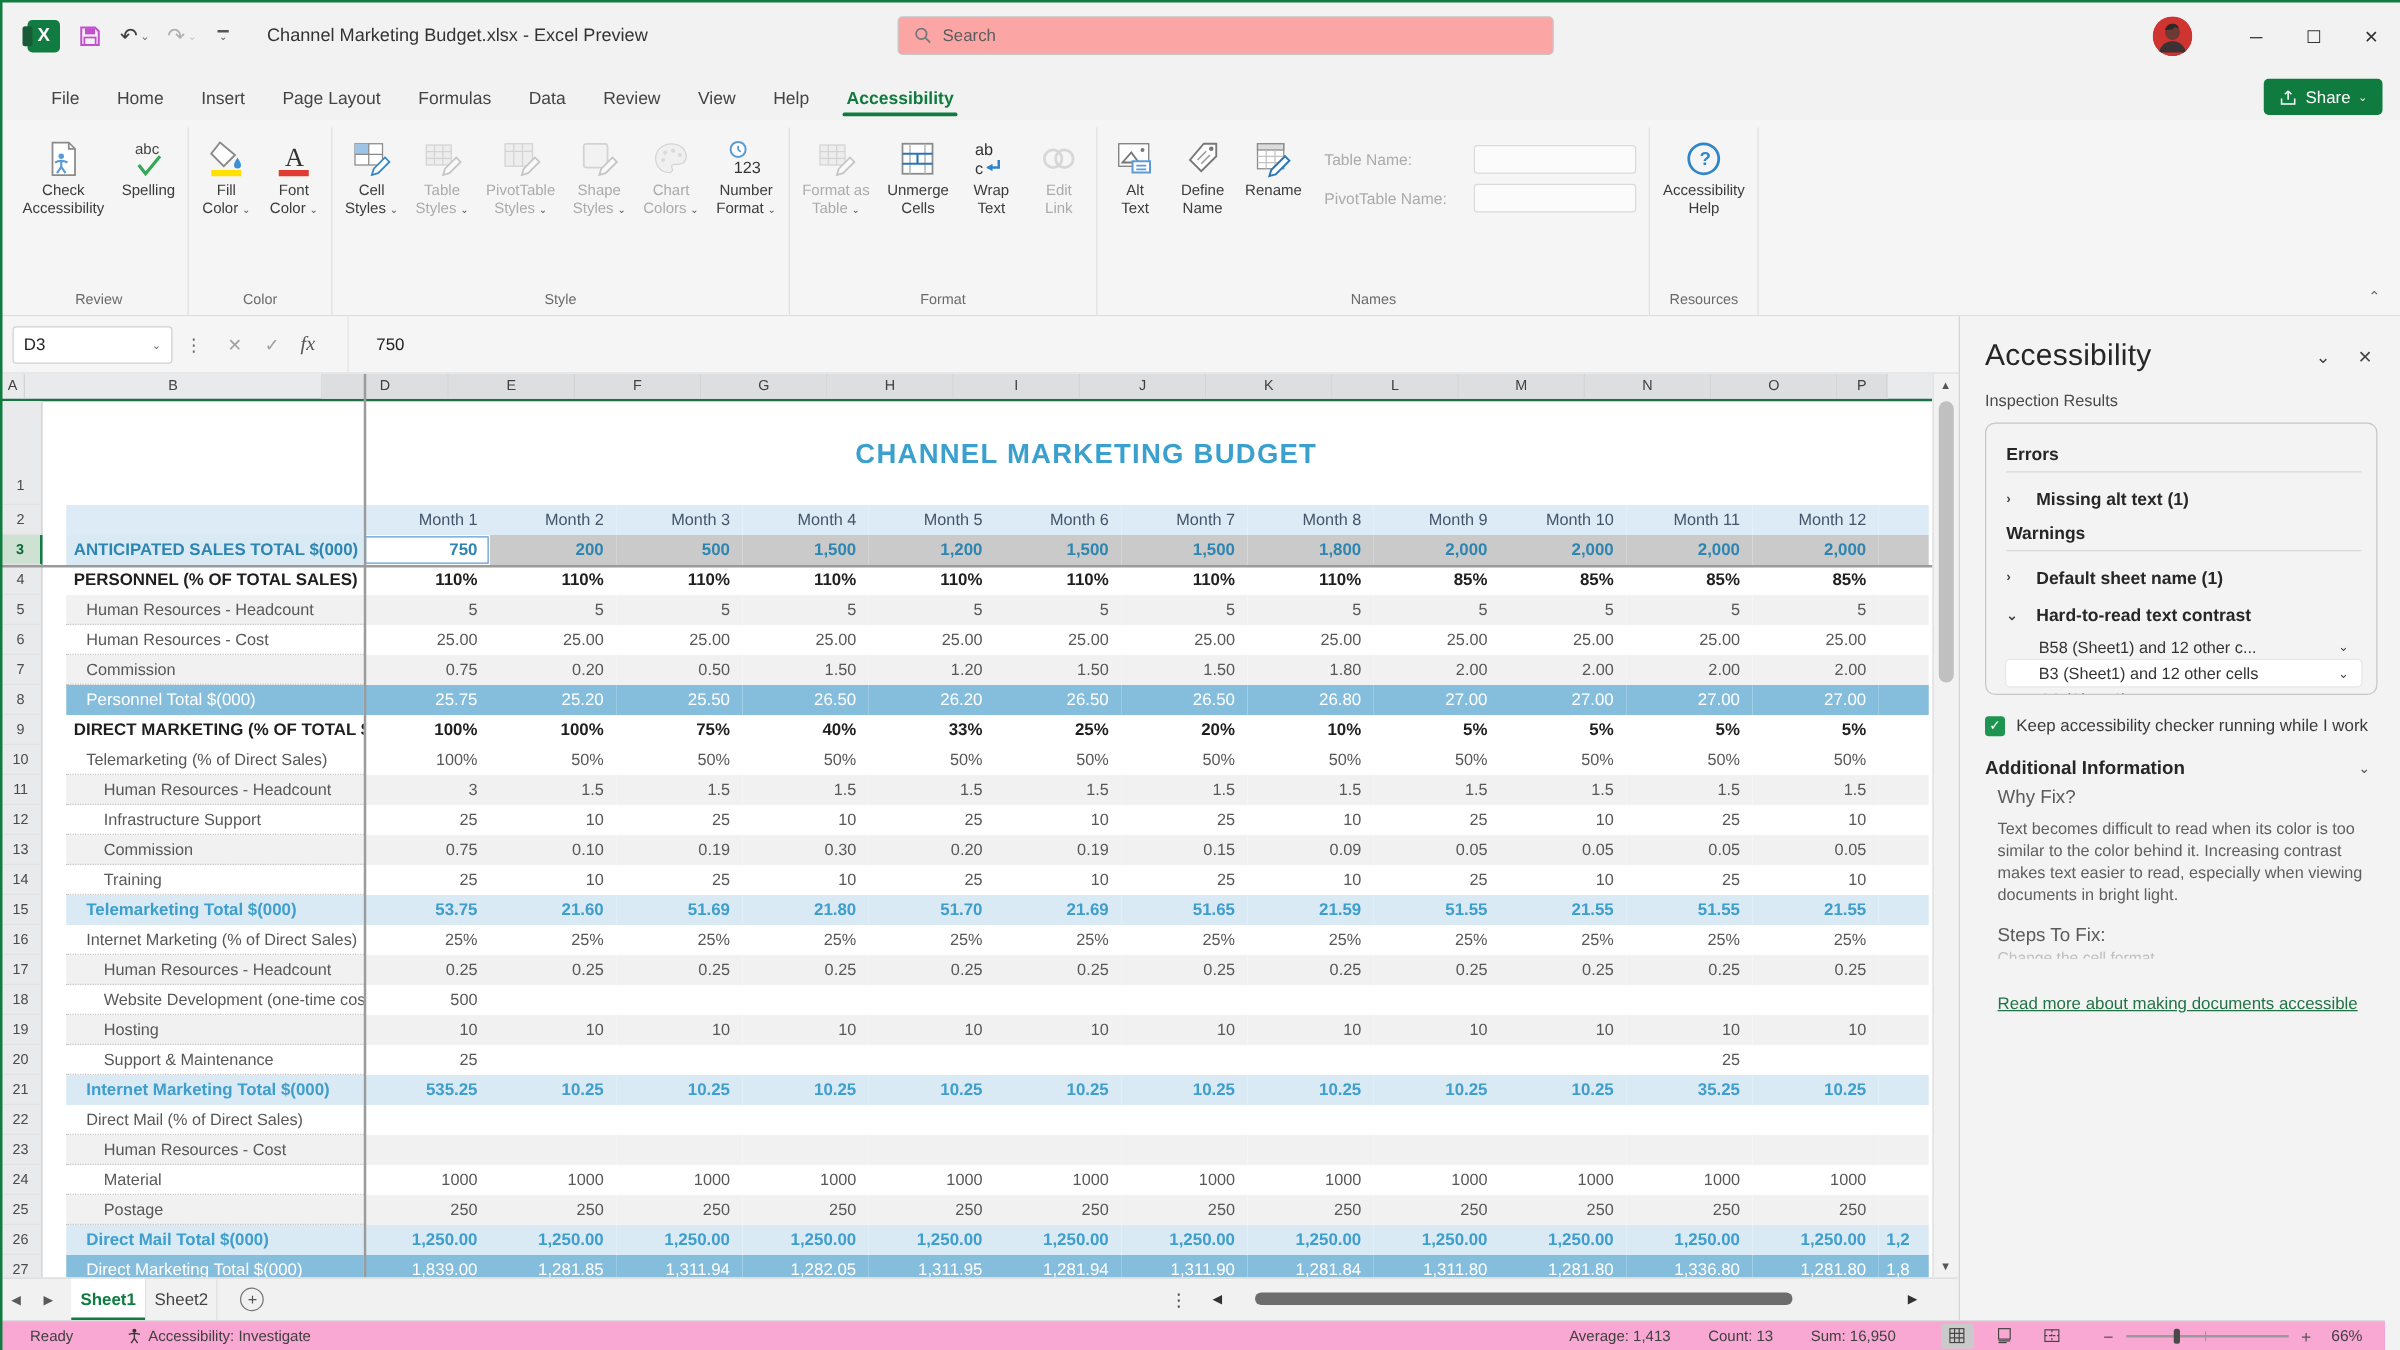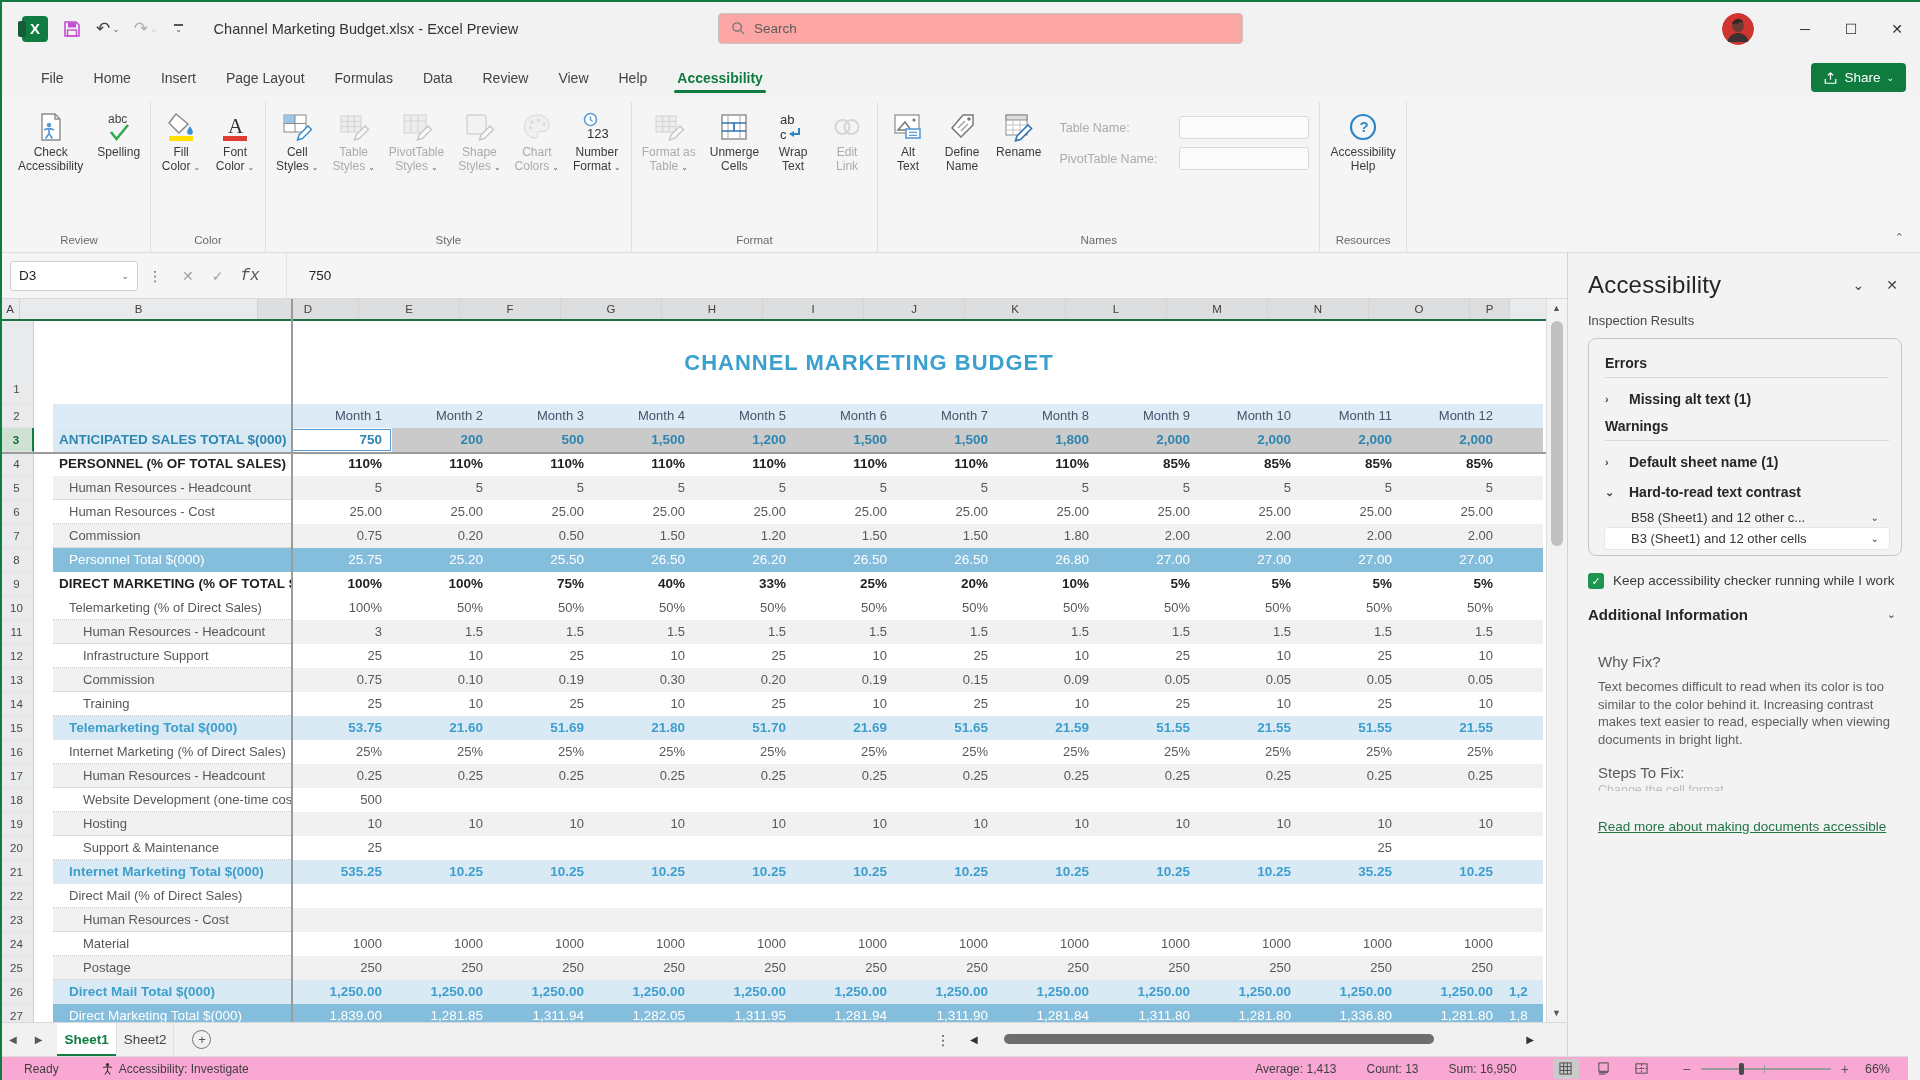--- a/index.html
+++ b/index.html
@@ -52,21 +52,21 @@
   .rfield label{font-size:12.5px;color:#ababab;width:112px;text-align:left;white-space:nowrap}
   .rfield input{width:130px;height:23px;border:1px solid #dadada;border-radius:3px;background:#fbfbfb}
   #ribbon-collapse{position:absolute;right:16px;bottom:8px;font-size:11px;color:#666}
 
   
   #formulabar{left:0;top:253px;width:1920px;height:46px;background:#f6f5f5;border-bottom:1px solid #d9d9d9;display:flex;align-items:center;padding-left:10px}
   #namebox{width:128px;height:30px;background:#fff;border:1px solid #d0d0d0;border-radius:3px;display:flex;align-items:center;padding:0 8px;font-size:13.5px;color:#222}
   #namebox .chev{margin-left:auto;font-size:9px;color:#666}
   .fdots{color:#666;font-size:14px;margin:0 10px;letter-spacing:1px}
   .ficon{color:#a0a0a0;font-size:14px;margin:0 9px}
-  .fx{font-family:Liberation Mono, monospace;font-style:italic;font-size:16px;color:#555;margin:0 8px}
+  .fx{font-family:Liberation Serif, serif;font-style:italic;font-size:16px;color:#555;margin:0 8px}
   #formula-input{flex:1;margin-left:18px;font-size:13.5px;color:#222;height:100%;display:flex;align-items:center;border-left:1px solid #e3e3e3;padding-left:22px}
   #fbar-chev{position:absolute;right:10px;top:263px;font-size:10px;color:#666}
 
   
   #gridwrap{left:0;top:299px;width:1546px;height:723px;background:#fff;overflow:hidden}
   .colheaders{display:flex;height:22px;border-bottom:2px solid #1E7145;background:#E9EAEB}
   .ch{flex:none;font-size:11.5px;color:#3f3f3f;text-align:center;line-height:20px;border-right:1px solid #d4d4d4;overflow:hidden}
   .ch.corner{position:relative;background:#E9EAEB}
   .ch.corner::after{content:"";position:absolute;right:3px;bottom:3px;border-left:11px solid transparent;border-bottom:11px solid #b8bcbf}
   .ch.selcol{background:#DDDEDF}
@@ -112,21 +112,21 @@
   .res-item{display:flex;align-items:center;gap:14px;font-size:14px;font-weight:bold;color:#262626;padding:7px 0}
   .res-item .tw{font-size:11px;color:#444;width:10px}
   .res-child{display:flex;align-items:center;font-size:13px;color:#333;padding:3px 6px 3px 26px;border-radius:3px}
   .res-child .cchev{margin-left:auto;font-size:10px;color:#444;padding-right:4px}
   .res-child.selected{background:#fff;box-shadow:0 0 0 1px #e6e6e6}
   #keep-row{display:flex;gap:9px;margin-top:16px;font-size:13.5px;color:#3a3a3a;line-height:18px}
   #keep-check{width:16px;height:16px;flex:none;background:#1D9550;border-radius:3px;color:#fff;font-size:11px;display:flex;align-items:center;justify-content:center;margin-top:1px}
   #addl-head{display:flex;align-items:center;margin-top:16px}
   #addl-title{font-size:15px;font-weight:bold;color:#262626}
   #addl-head .chev{margin-left:auto;font-size:11px;color:#444;padding-right:6px}
-  #whyfix{font-size:15px;color:#5a5a5a;margin:30px 0 8px 10px}
+  #whyfix{font-size:15px;color:#5a5a5a;margin:6px 0 8px 10px}
   #whyfix-text{font-size:13px;color:#5f5f5f;line-height:17.5px;margin-left:10px;width:300px}
   #steps{font-size:15px;color:#5a5a5a;margin:16px 0 2px 10px}
   #steps-partial{font-size:12.5px;color:#8a8a8a;margin-left:10px;height:8px;overflow:hidden;opacity:.5}
   #pane-link{display:block;margin:26px 0 0 10px;font-size:13.5px;color:#217346;text-decoration:underline;width:300px;line-height:19px}
 
   
   #tabbar{left:0;top:1022px;width:1566px;height:34px;background:#f1f1f1;border-top:1px solid #d9d9d9;display:flex;align-items:center}
   .navarr{font-size:10px;color:#5a5a5a;padding:0 9px}
   .stab{height:34px;display:flex;align-items:center;padding:0 7px;font-size:13.5px;color:#444;border-right:1px solid #e0e0e0;position:relative}
   .stab.active{background:#fff;color:#107C41;font-weight:bold}

